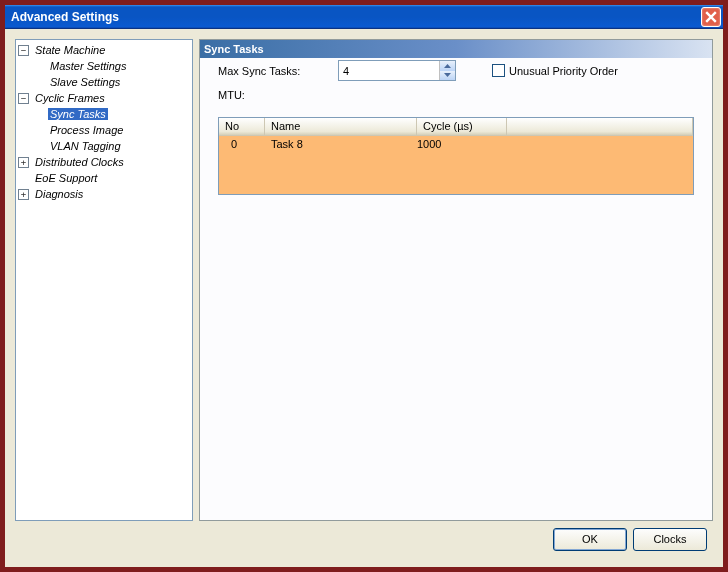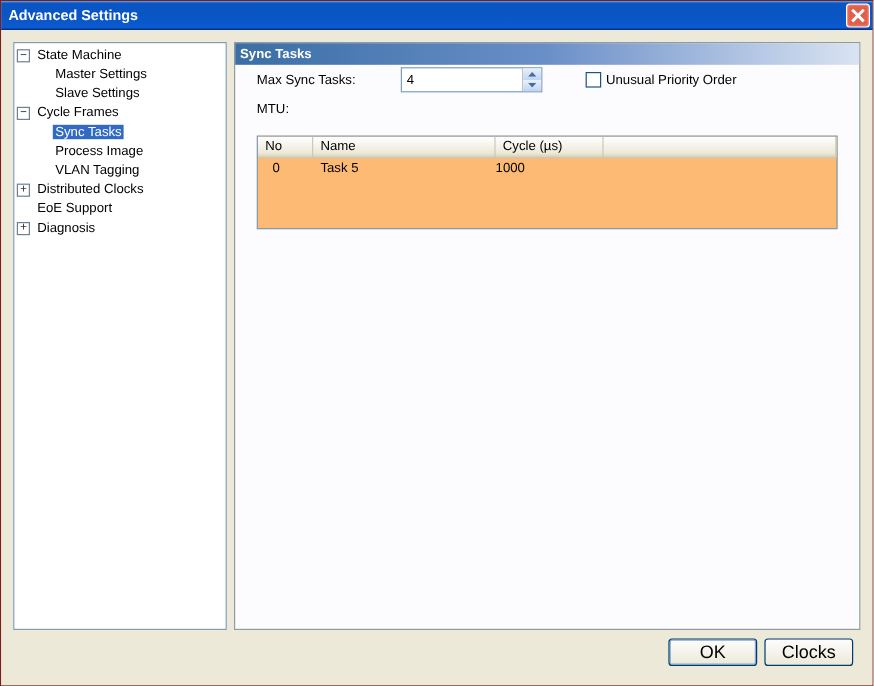--- a/index.html
+++ b/index.html
@@ -1,30 +1,30 @@
 <!DOCTYPE html>
 <html><head>
 <meta charset="utf-8">
 <style>
 * { box-sizing: border-box; margin: 0; padding: 0; font-family: Tahoma, sans-serif; font-size: 11px; }
 html, body { width: 728px; height: 572px; }
-.window { width: 728px; height: 572px; border: 1px solid #7f1d1d; background: #d4d0c8; display: flex; flex-direction: column; }
+.window { width: 728px; height: 572px; border: 5px solid #7f1d1d; background: #d4d0c8; display: flex; flex-direction: column; }
 .titlebar { height: 24px; background: linear-gradient(to bottom, #3b95f0 0%, #0955c3 8%, #0955c3 50%, #0a5ad1 92%, #0a246a 100%); display: flex; align-items: center; justify-content: space-between; padding: 0 2px 0 6px; }
 .titlebar-text { color: #fff; font-weight: bold; font-size: 12px; }
 .close-btn { width: 20px; height: 20px; background: #e15f4a; border: 1px solid #fff; border-radius: 3px; display: flex; align-items: center; justify-content: center; cursor: pointer; box-shadow: inset 0 0 2px rgba(255,255,255,0.6); }
 .close-btn svg { width: 12px; height: 12px; }
 .body-area { flex: 1; background: #ece9d8; padding: 10px; display: flex; flex-direction: column; }
 .content-row { flex: 1; display: flex; }
 .tree-panel { width: 178px; background: #fff; border: 1px solid #7f9db9; overflow: auto; padding: 2px; }
 .tree ul { list-style: none; }
 .tree li { white-space: nowrap; }
 .tree .node { display: flex; align-items: center; height: 16px; }
 .tree .toggle { width: 11px; height: 11px; border: 1px solid #708090; display: inline-flex; align-items: center; justify-content: center; margin-right: 4px; font-size: 9px; line-height: 1; color: #333; cursor: pointer; font-family: monospace; }
 .tree .toggle-placeholder { width: 15px; display: inline-block; }
-.tree .label { padding: 0 2px; cursor: pointer; }
+.tree .label { padding: 0 2px; cursor: pointer; font-style: italic; }
 .tree .label.selected { background: #316ac5; color: #fff; }
 .tree .children { margin-left: 15px; }
 .right-panel { flex: 1; margin-left: 6px; border: 1px solid #919b9c; background: #fcfcfe; display: flex; flex-direction: column; }
 .panel-header { height: 18px; background: linear-gradient(to right, #3a6ea5 0%, #6a8fc8 50%, #d9e3f2 100%); color: #fff; font-weight: bold; display: flex; align-items: center; padding-left: 4px; }
 .panel-body { flex: 1; padding: 2px 18px; }
 .form-row { display: flex; align-items: center; margin-bottom: 8px; }
 .form-label { width: 120px; }
 .spinner { width: 118px; height: 21px; border: 1px solid #7f9db9; background: #fff; display: flex; align-items: center; justify-content: space-between; padding-left: 4px; }
 .spinner .spin-btns { width: 16px; height: 100%; display: flex; flex-direction: column; border-left: 1px solid #c0c0c0; }
 .spin-btn { flex: 1; display: flex; align-items: center; justify-content: center; background: linear-gradient(to bottom, #e8f0fb, #bcd4f6); cursor: pointer; }
@@ -36,21 +36,21 @@
 .th { border-right: 1px solid #cdc7b3; padding: 2px 6px; cursor: pointer; }
 .th-no { width: 46px; }
 .th-name { width: 152px; }
 .th-cycle { width: 90px; text-align: left; }
 .th-rest { flex: 1; }
 .table-row { display: flex; height: 16px; align-items: center; }
 .td-no { width: 46px; padding-left: 12px; }
 .td-name { width: 152px; padding-left: 6px; }
 .td-cycle { width: 90px; text-align: left; padding-right: 6px; }
 .buttons-row { height: 36px; display: flex; align-items: center; justify-content: flex-end; padding-right: 6px; gap: 6px; }
-.btn { height: 23px; min-width: 74px; background: linear-gradient(to bottom, #fdfdfd, #ece9d8); border: 1px solid #003c74; border-radius: 3px; cursor: pointer; font-size: 15px; padding: 0 10px; }
+.btn { height: 23px; min-width: 74px; background: linear-gradient(to bottom, #fdfdfd, #ece9d8); border: 1px solid #003c74; border-radius: 3px; cursor: pointer; font-size: 11px; padding: 0 10px; }
 .btn.default { box-shadow: 0 0 0 1px #83a7d4 inset; }
 </style>
 </head>
 <body>
 
 <div class="window">
   <div class="titlebar">
     <span class="titlebar-text">Advanced Settings</span>
     <div class="close-btn">
       <svg viewBox="0 0 10 10">
@@ -79,21 +79,21 @@
                     <div class="node">
                       <span class="toggle-placeholder"></span>
                       <span class="label">Slave Settings</span>
                     </div>
                   </li>
               </ul>
             </li>
             <li>
               <div class="node">
                 <span class="toggle">−</span>
-                <span class="label">Cycle Frames</span>
+                <span class="label">Cyclic Frames</span>
               </div>
               <ul class="children">
                 <li>
                     <div class="node">
                       <span class="toggle-placeholder"></span>
                       <span class="label selected">Sync Tasks</span>
                     </div>
                   </li>
                 <li>
                     <div class="node">
@@ -164,21 +164,21 @@
 
           <div class="table-box">
             <div class="table-header">
               <div class="th th-no">No</div>
               <div class="th th-name">Name</div>
               <div class="th th-cycle">Cycle (µs)</div>
               <div class="th th-rest"></div>
             </div>
             <div class="table-row">
               <div class="td-no">0</div>
-              <div class="td-name">Task 5</div>
+              <div class="td-name">Task 8</div>
               <div class="td-cycle">1000</div>
             </div>
           </div>
 
         </div>
       </div>
     </div>
 
     <div class="buttons-row">
       <button class="btn default">OK</button>

